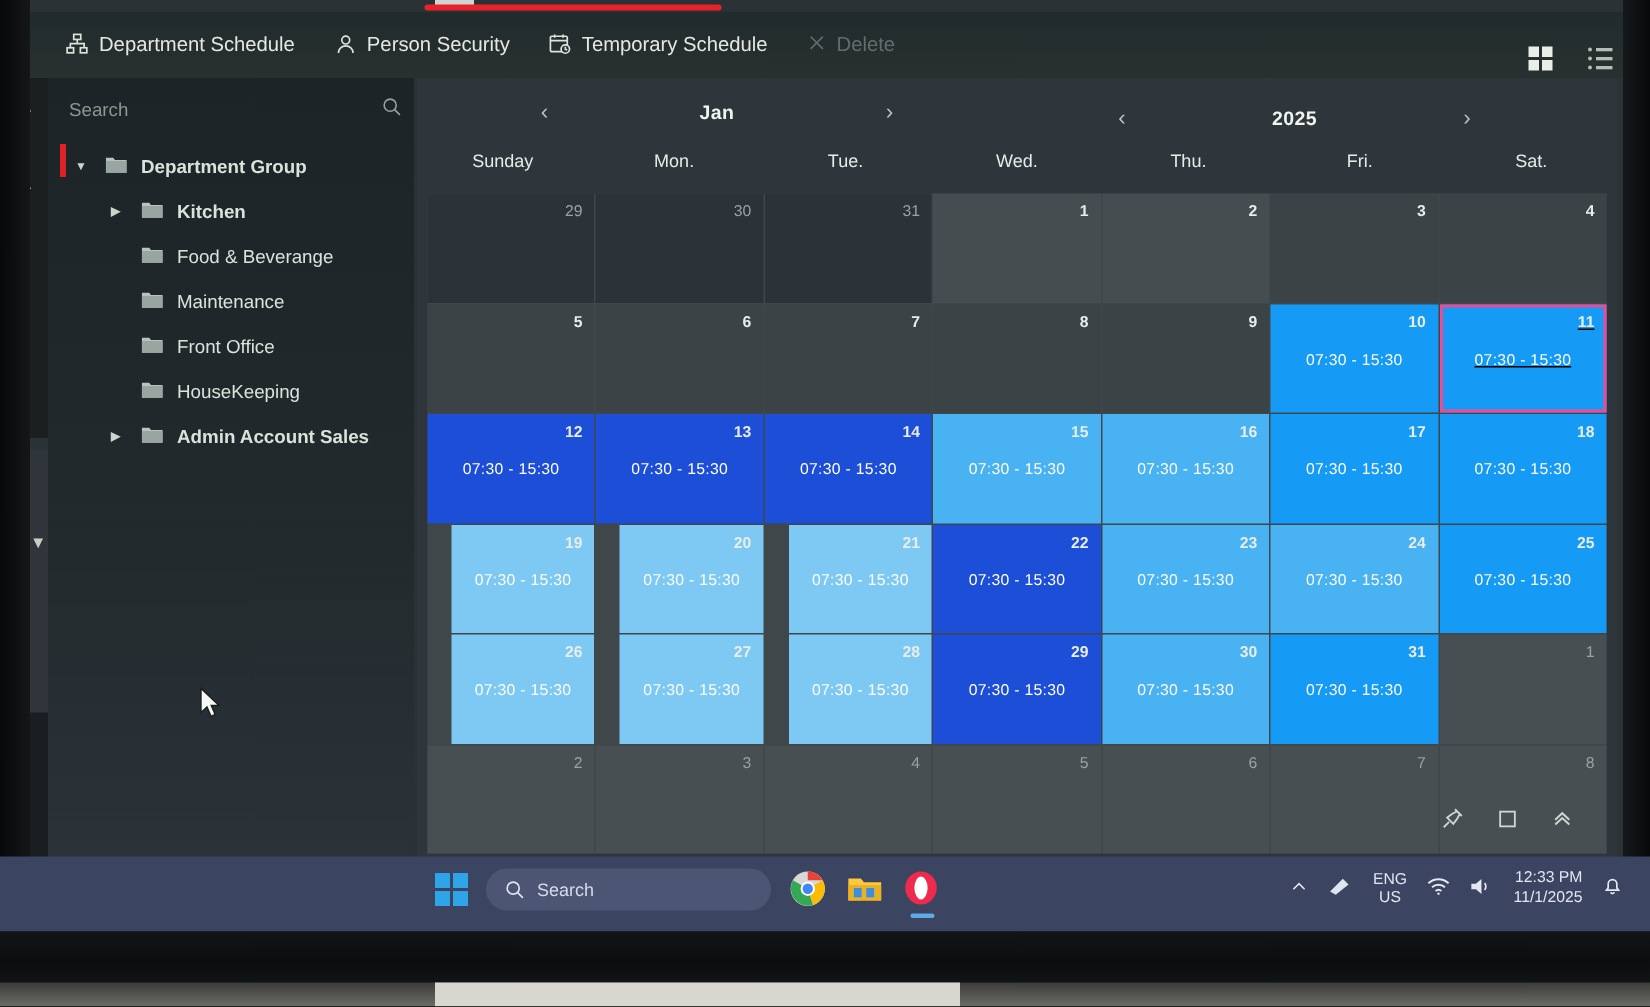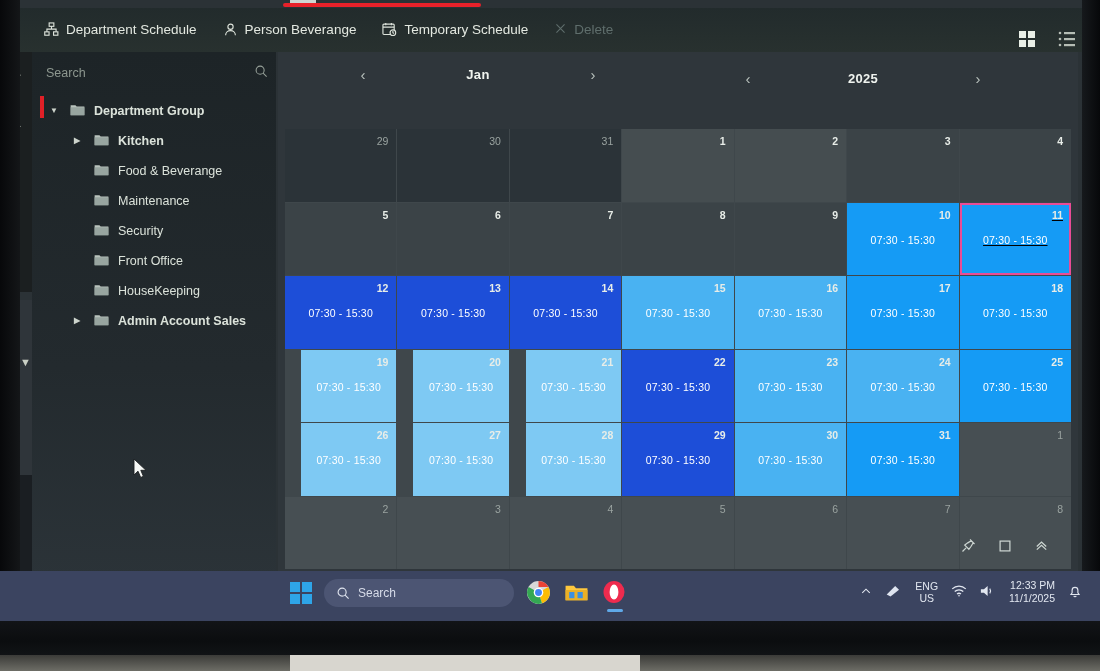--- a/index.html
+++ b/index.html
@@ -235,21 +235,21 @@
           <span>Department Schedule</span>
         </div>
 
         <div class="tab">
           <span>
             <svg width="15" height="15" viewBox="0 0 16 16" fill="none" stroke="#dde3db" stroke-width="1.2">
               <circle cx="8" cy="5" r="2.8"></circle>
               <path d="M2.8 14.2c0-3 2.4-5 5.2-5s5.2 2 5.2 5"></path>
             </svg>
           </span>
-          <span>Person Beverange</span>
+          <span>Person Security</span>
         </div>
 
         <div class="tab">
           <span>
             <svg width="15" height="15" viewBox="0 0 16 16" fill="none" stroke="#dde3db" stroke-width="1.2">
               <rect x="1" y="2.3" width="12" height="11" rx="1"></rect>
               <path d="M1 5.4 h12 M4 1 v2.4 M10 1 v2.4"></path>
               <circle cx="11.6" cy="11.4" r="3" fill="#28312f"></circle>
               <path d="M11.6 9.7 v1.8 l1.2 .8"></path>
             </svg>
@@ -332,27 +332,20 @@
                 <path d="M0.6 2.4 h5.2 l1.3 1.5 h8.3 v9.2 h-14.8 Z" fill="#b9c3bd"></path>
                 <path d="M0.6 4.6 h14.8 v8.5 h-14.8 Z" fill="#98a5a0"></path>
               </svg></span>
             <span>Maintenance</span>
           </div>
           <div class="tree-row lvl1">
             <span class="folder"><svg width="15" height="13" viewBox="0 0 16 14">
                 <path d="M0.6 2.4 h5.2 l1.3 1.5 h8.3 v9.2 h-14.8 Z" fill="#b9c3bd"></path>
                 <path d="M0.6 4.6 h14.8 v8.5 h-14.8 Z" fill="#98a5a0"></path>
               </svg></span>
-            <span>Security</span>
-          </div>
-          <div class="tree-row lvl1">
-            <span class="folder"><svg width="15" height="13" viewBox="0 0 16 14">
-                <path d="M0.6 2.4 h5.2 l1.3 1.5 h8.3 v9.2 h-14.8 Z" fill="#b9c3bd"></path>
-                <path d="M0.6 4.6 h14.8 v8.5 h-14.8 Z" fill="#98a5a0"></path>
-              </svg></span>
             <span>Front Office</span>
           </div>
           <div class="tree-row lvl1">
             <span class="folder"><svg width="15" height="13" viewBox="0 0 16 14">
                 <path d="M0.6 2.4 h5.2 l1.3 1.5 h8.3 v9.2 h-14.8 Z" fill="#b9c3bd"></path>
                 <path d="M0.6 4.6 h14.8 v8.5 h-14.8 Z" fill="#98a5a0"></path>
               </svg></span>
             <span>HouseKeeping</span>
           </div>
           <div class="tree-row lvl1 bold">
@@ -378,20 +371,29 @@
           <span class="nav-label">Jan</span>
           <span class="nav-chev">›</span>
         </div>
         <div class="nav-group year">
           <span class="nav-chev">‹</span>
           <span class="nav-label">2025</span>
           <span class="nav-chev">›</span>
         </div>
       </div>
 
+      <div class="dow-row" id="dow">
+          <div class="dow">Sunday</div>
+          <div class="dow">Mon.</div>
+          <div class="dow">Tue.</div>
+          <div class="dow">Wed.</div>
+          <div class="dow">Thu.</div>
+          <div class="dow">Fri.</div>
+          <div class="dow">Sat.</div>
+        </div>
 
       <div class="grid" id="grid">
           <div class="cell t-prev muted">
             <div class="dnum">29</div>
           </div>
           <div class="cell t-prev muted">
             <div class="dnum">30</div>
           </div>
           <div class="cell t-prev muted">
             <div class="dnum">31</div>

